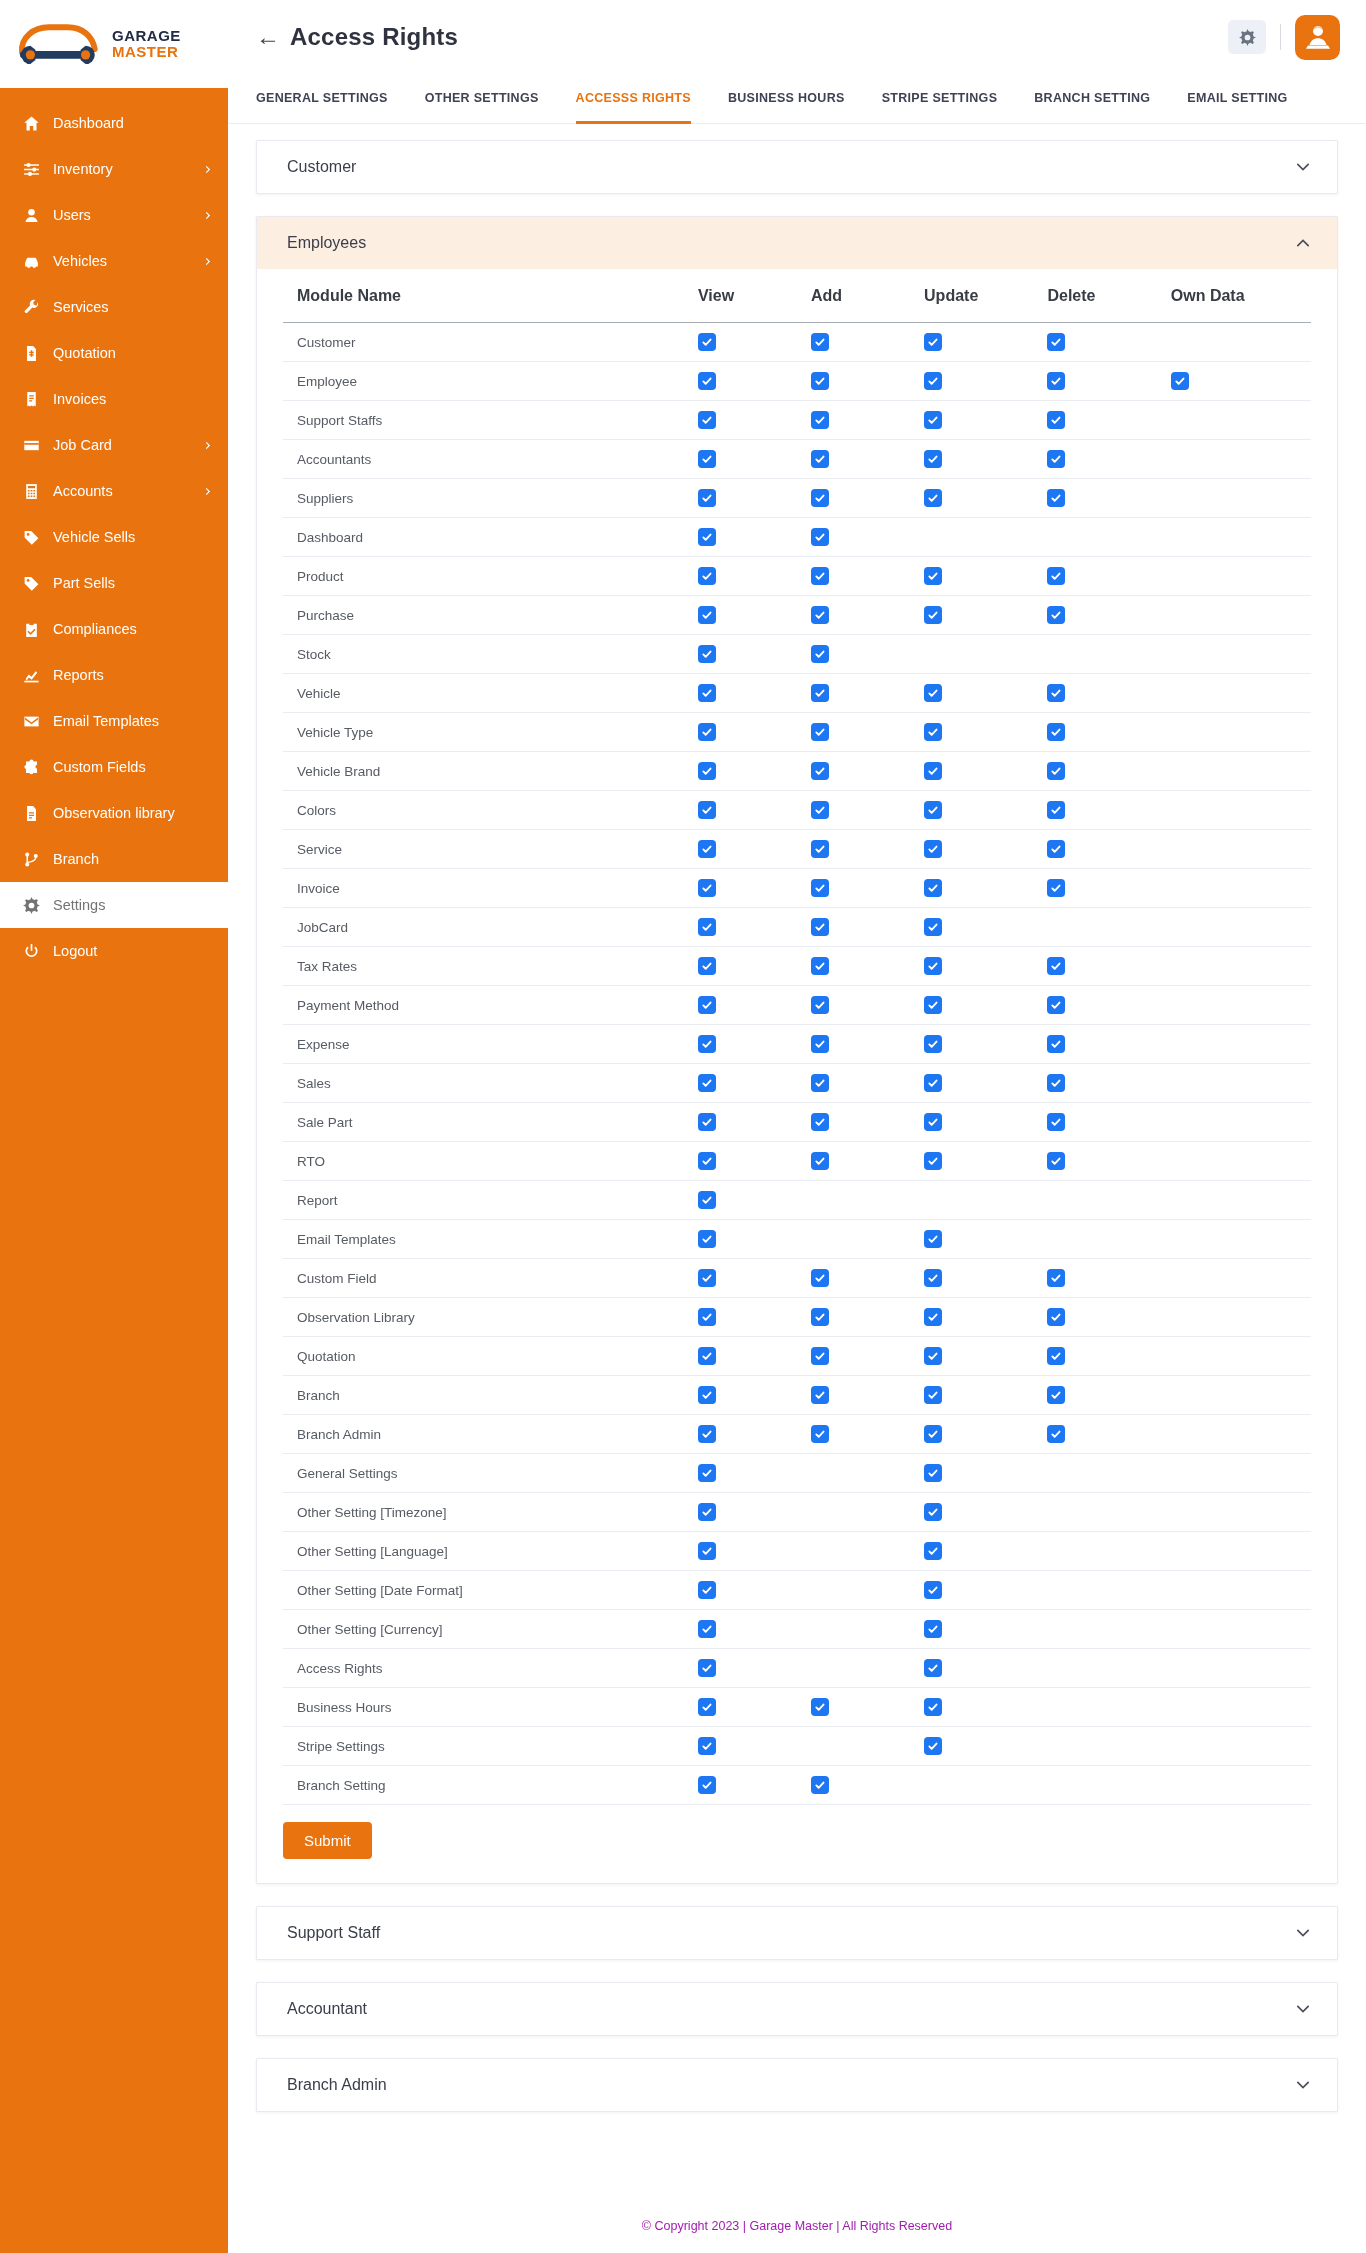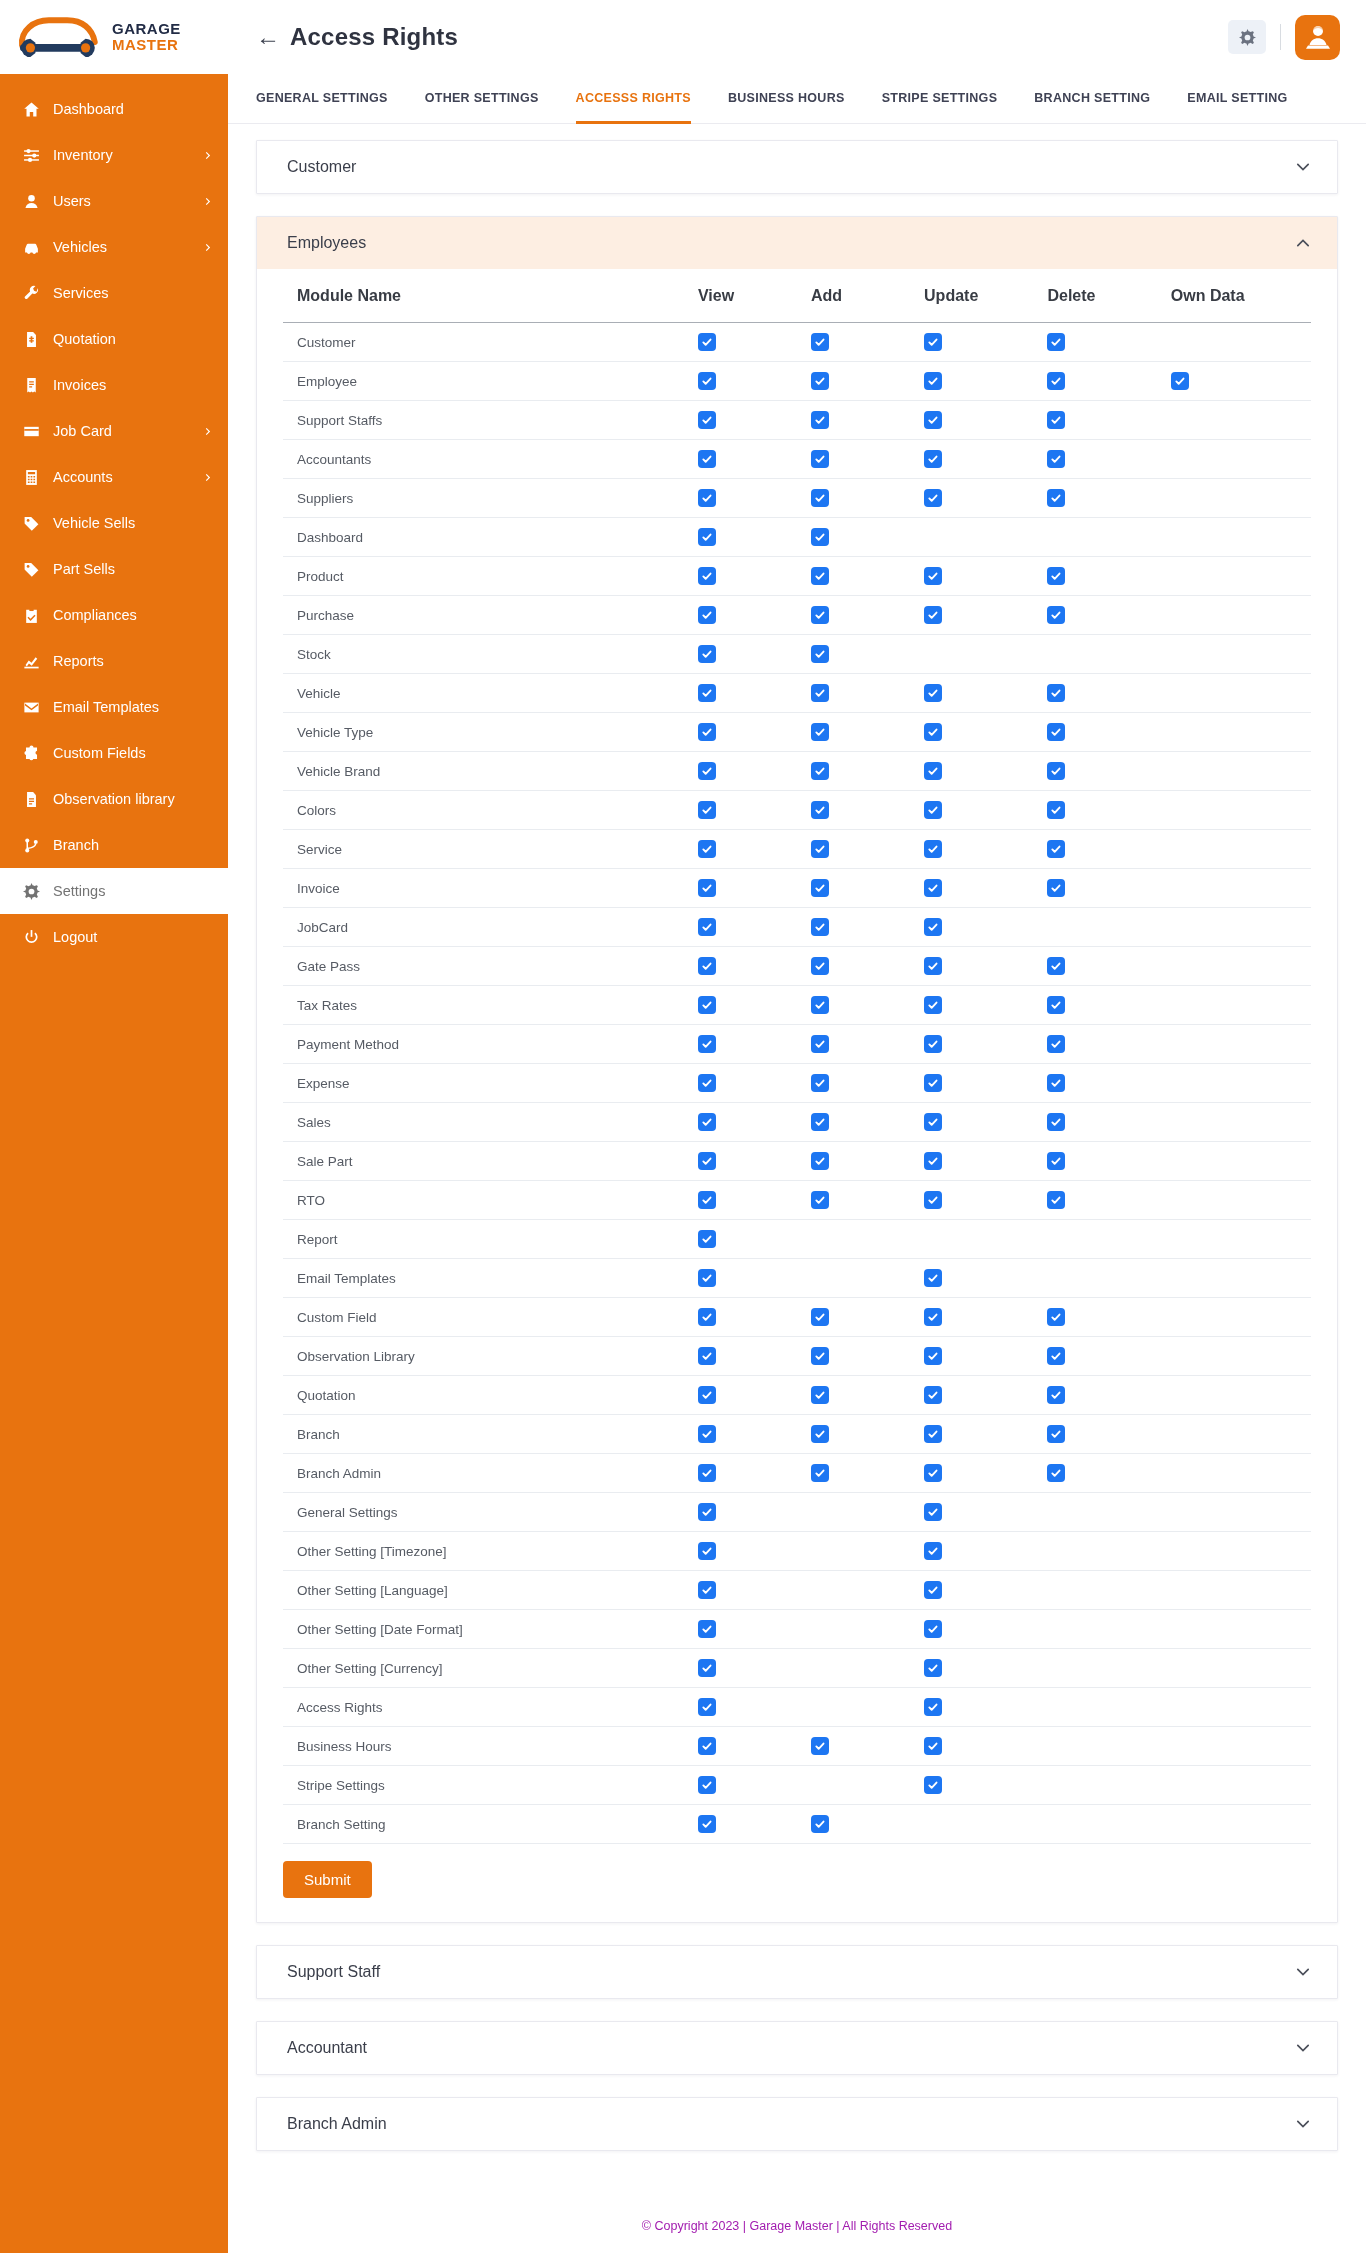--- a/index.html
+++ b/index.html
@@ -13,21 +13,21 @@
   *{box-sizing:border-box;margin:0;padding:0;}
   body{
     width:1366px;height:2253px;overflow:hidden;
     font-family:"Liberation Sans",sans-serif;
     background:#ffffff;color:var(--ink);
   }
   .app{display:flex;width:100%;height:100%;}
 
   
   .sidebar{width:228px;flex:0 0 228px;background:var(--orange);display:flex;flex-direction:column;}
-  .logo{height:74px;background:#ffffff;display:flex;align-items:center;gap:8px;padding:0 10px 0 12px;cursor:pointer;}
+  .logo{height:88px;background:#ffffff;display:flex;align-items:center;gap:8px;padding:0 10px 0 12px;cursor:pointer;}
   .logo svg{width:92px;height:52px;flex:0 0 auto;}
   .brand{display:flex;flex-direction:column;line-height:1.05;}
   .brand .b1{font-size:15px;font-weight:bold;color:#222c46;letter-spacing:.5px;}
   .brand .b2{font-size:15px;font-weight:bold;color:var(--orange);letter-spacing:.5px;}
   .side-nav{padding-top:12px;display:flex;flex-direction:column;}
   .side-item{height:46px;display:flex;align-items:center;gap:13px;padding:0 14px 0 23px;color:#ffffff;font-size:14.5px;cursor:pointer;}
   .side-item .s-icon{width:17px;height:17px;display:inline-flex;}
   .side-item .s-icon svg{width:17px;height:17px;fill:currentColor;}
   .side-item .s-label{flex:1;}
   .side-item .s-caret{width:11px;height:11px;display:inline-flex;}
@@ -727,44 +727,20 @@
                 </span></div>
               <div><span class="cb">
                   <svg viewBox="0 0 16 16">
                     <path d="M3.1 8.6l3.1 3.1 6.5-7" fill="none" stroke="#ffffff" stroke-width="2.5" stroke-linecap="round" stroke-linejoin="round"></path>
                   </svg>
                 </span></div>
               <div></div>
               <div></div>
             </div>
             <div class="t-row">
-              <div>Gate Pass</div>
-              <div><span class="cb">
-                  <svg viewBox="0 0 16 16">
-                    <path d="M3.1 8.6l3.1 3.1 6.5-7" fill="none" stroke="#ffffff" stroke-width="2.5" stroke-linecap="round" stroke-linejoin="round"></path>
-                  </svg>
-                </span></div>
-              <div><span class="cb">
-                  <svg viewBox="0 0 16 16">
-                    <path d="M3.1 8.6l3.1 3.1 6.5-7" fill="none" stroke="#ffffff" stroke-width="2.5" stroke-linecap="round" stroke-linejoin="round"></path>
-                  </svg>
-                </span></div>
-              <div><span class="cb">
-                  <svg viewBox="0 0 16 16">
-                    <path d="M3.1 8.6l3.1 3.1 6.5-7" fill="none" stroke="#ffffff" stroke-width="2.5" stroke-linecap="round" stroke-linejoin="round"></path>
-                  </svg>
-                </span></div>
-              <div><span class="cb">
-                  <svg viewBox="0 0 16 16">
-                    <path d="M3.1 8.6l3.1 3.1 6.5-7" fill="none" stroke="#ffffff" stroke-width="2.5" stroke-linecap="round" stroke-linejoin="round"></path>
-                  </svg>
-                </span></div>
-              <div></div>
-            </div>
-            <div class="t-row">
               <div>Tax Rates</div>
               <div><span class="cb">
                   <svg viewBox="0 0 16 16">
                     <path d="M3.1 8.6l3.1 3.1 6.5-7" fill="none" stroke="#ffffff" stroke-width="2.5" stroke-linecap="round" stroke-linejoin="round"></path>
                   </svg>
                 </span></div>
               <div><span class="cb">
                   <svg viewBox="0 0 16 16">
                     <path d="M3.1 8.6l3.1 3.1 6.5-7" fill="none" stroke="#ffffff" stroke-width="2.5" stroke-linecap="round" stroke-linejoin="round"></path>
                   </svg>

